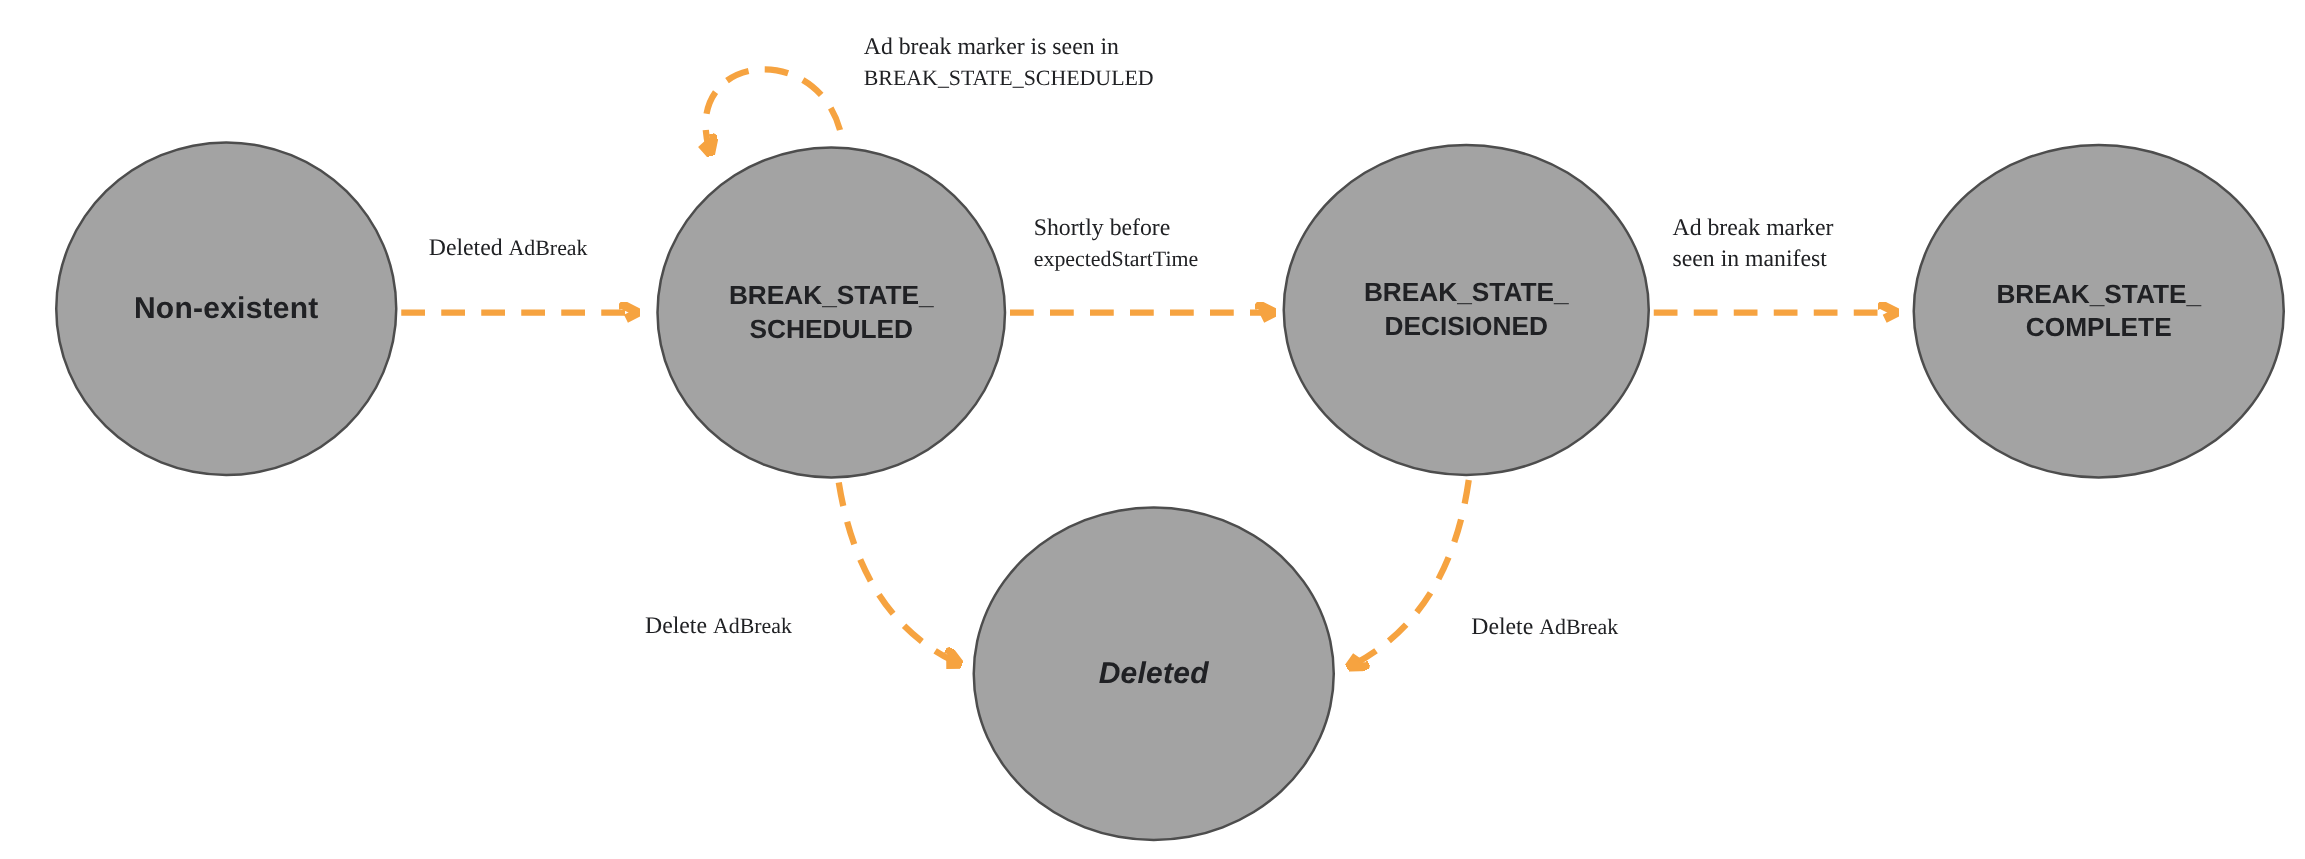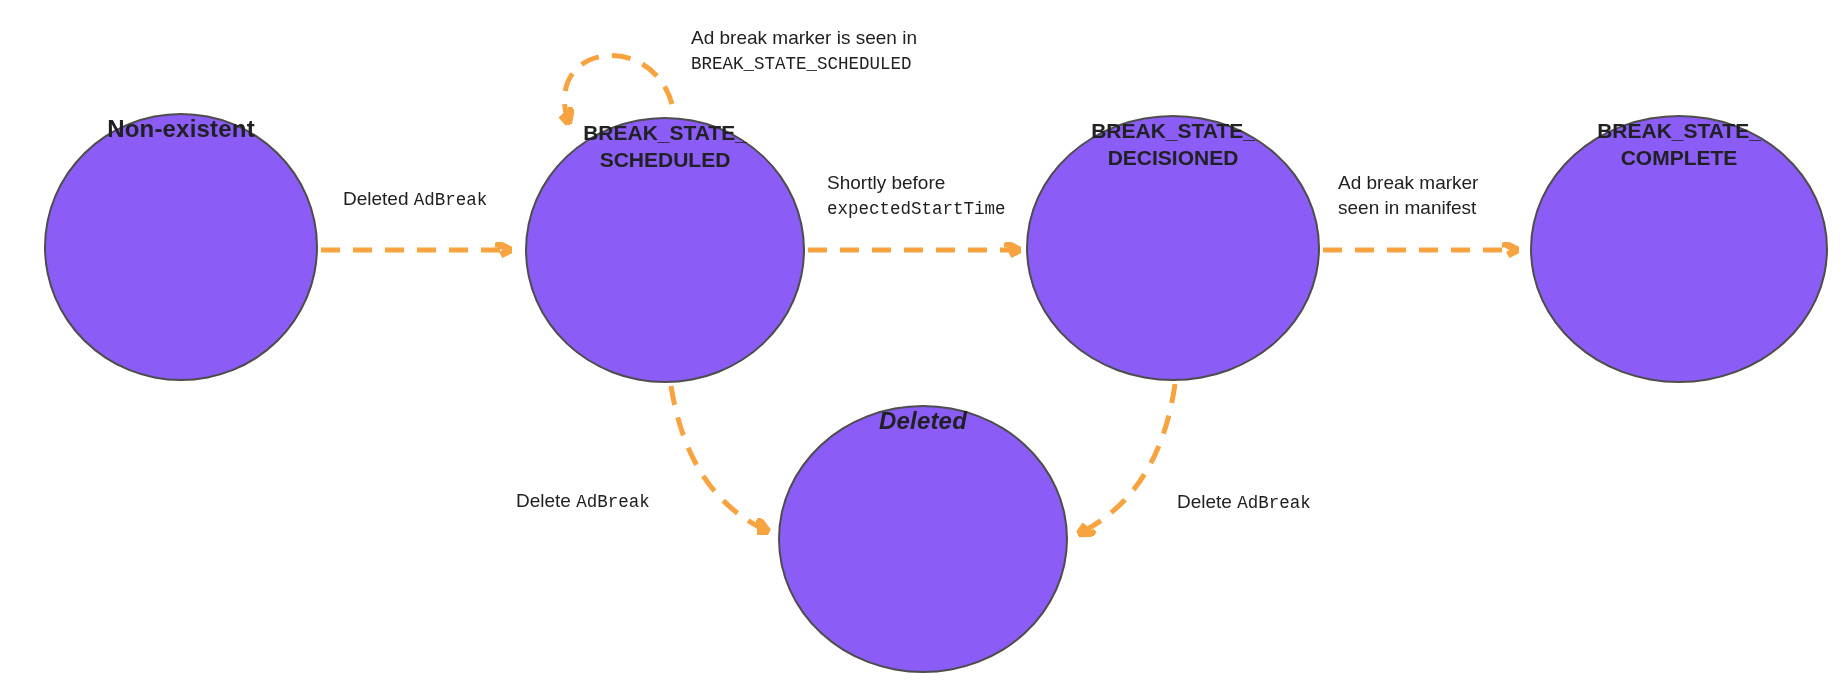--- a/index.html
+++ b/index.html
@@ -23,24 +23,25 @@
     height: 687px;
   }
   .arrows path {
     fill: none;
     stroke: #F6A340;
     stroke-width: 5;
     stroke-dasharray: 19 13;
   }
   .state {
     position: absolute;
-    background: #8b5cf6;
+    background: #a3a3a3;
     border: 2px solid #4d4d4d;
     border-radius: 50%;
     display: flex;
+    align-items: center;
     justify-content: center;
     text-align: center;
     box-sizing: border-box;
   }
   .state .name {
     font-weight: bold;
     font-size: 24px;
     line-height: 28px;
     white-space: pre-line;
     letter-spacing: 0.2px;
@@ -51,24 +52,24 @@
     line-height: 27px;
     letter-spacing: 0px;
   }
   .edge-label {
     position: absolute;
     font-size: 19px;
     line-height: 25px;
     white-space: nowrap;
   }
   .edge-label .t {
-    font-family: Liberation Sans, sans-serif;
+    font-family: Liberation Serif, serif;
   }
   .edge-label .code {
-    font-family: Liberation Mono, monospace;
+    font-family: Liberation Serif, serif;
     font-size: 17.5px;
   }
 </style>
 </head>
 <body>
 
 <div class="stage">
 
   <svg class="arrows" viewBox="0 0 1844 687" xmlns="http://www.w3.org/2000/svg">
     <defs>

